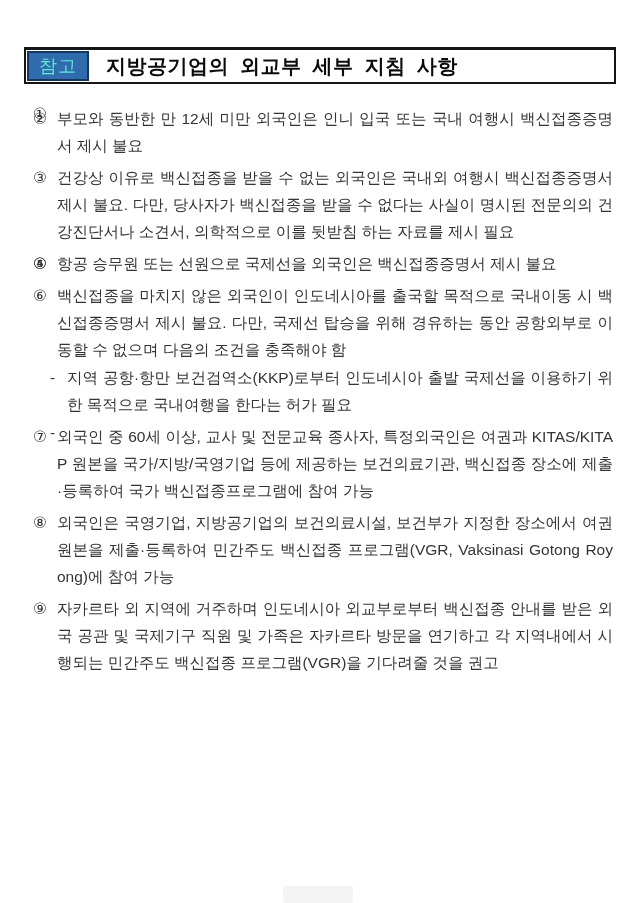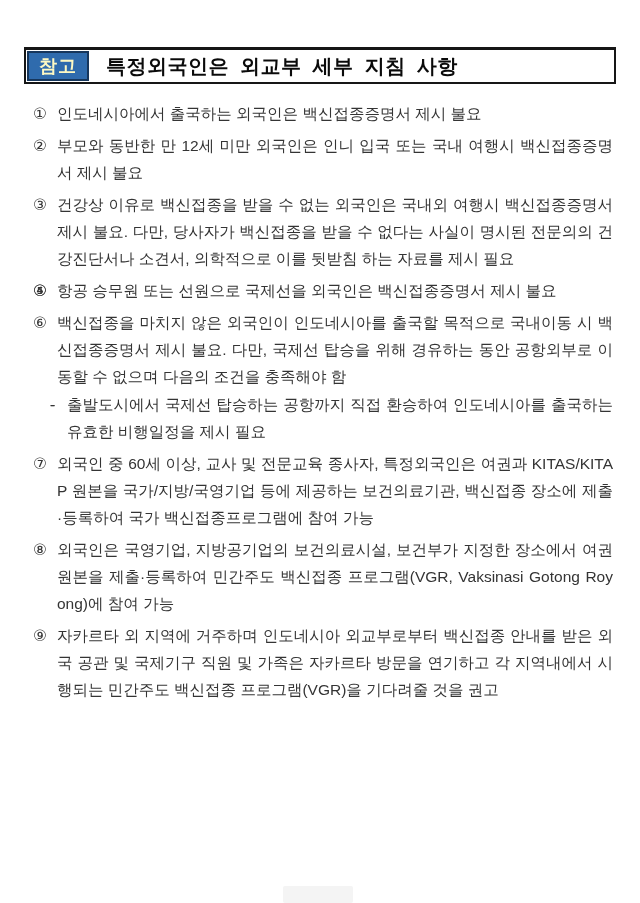--- a/index.html
+++ b/index.html
@@ -19,22 +19,22 @@
     border:2px solid #161616; border-top-width:3px;
     background:#ffffff;
     display:flex; align-items:center;
   }
   .badge {
     box-sizing:border-box;
     margin-left:1px;
     width:62px; height:30px;
     background:#2f6bad;
     border:2px solid #16365c;
-    color:#fef9c3;
-    font-weight:bold; font-size:18px; letter-spacing:1px;
+    color:#5eead4;
+    font-weight:normal; font-size:18px; letter-spacing:1px;
     display:flex; align-items:center; justify-content:center;
   }
   .title {
     margin-left:17px;
     font-size:20px; font-weight:bold; color:#0a0a0a;
     letter-spacing:0.5px; word-spacing:5px;
     white-space:nowrap;
   }
 
   
@@ -70,28 +70,27 @@
     background:#f4f4f4; border-radius:2px;
   }
 </style>
 </head>
 <body>
 
 <div class="page">
 
   <div class="titlebar">
     <div class="badge">참고</div>
-    <div class="title">특정외국인은 외교부 세부 지침 사항</div>
+    <div class="title">지방공기업의 외교부 세부 지침 사항</div>
   </div>
 
   <div class="content">
 
     <div class="item">
       <span class="num">①</span>
-      <span>인도네시아에서 출국하는 외국인은 백신접종증명서 제시 불요</span>
     </div>
 
     <div class="item">
       <span class="num">②</span>
       <span>부모와 동반한 만 12세 미만 외국인은 인니 입국 또는 국내 여행시 백신접종증명서 제시 불요</span>
     </div>
 
     <div class="item">
       <span class="num">③</span>
       <span>건강상 이유로 백신접종을 받을 수 없는 외국인은 국내외 여행시 백신접종증명서 제시 불요. 다만, 당사자가 백신접종을 받을 수 없다는 사실이 명시된 전문의의 건강진단서나 소견서, 의학적으로 이를 뒷받침 하는 자료를 제시 필요</span>
@@ -106,24 +105,24 @@
       <span>항공 승무원 또는 선원으로 국제선을 외국인은 백신접종증명서 제시 불요</span>
     </div>
 
     <div class="item">
       <span class="num">⑥</span>
       <span>백신접종을 마치지 않은 외국인이 인도네시아를 출국할 목적으로 국내이동 시 백신접종증명서 제시 불요. 다만, 국제선 탑승을 위해 경유하는 동안 공항외부로 이동할 수 없으며 다음의 조건을 충족해야 함</span>
     </div>
     <div class="subitems">
       <div class="sub">
         <span class="dash">-</span>
+        <span>지역 공항·항만 보건검역소(KKP)로부터 인도네시아 출발 국제선을 이용하기 위한 목적으로 국내여행을 한다는 허가 필요</span>
       </div>
       <div class="sub">
         <span class="dash">-</span>
-        <span>출발도시에서 국제선 탑승하는 공항까지 직접 환승하여 인도네시아를 출국하는 유효한 비행일정을 제시 필요</span>
       </div>
     </div>
 
     <div class="item">
       <span class="num">⑦</span>
       <span>외국인 중 60세 이상, 교사 및 전문교육 종사자, 특정외국인은 여권과 KITAS/KITAP 원본을 국가/지방/국영기업 등에 제공하는 보건의료기관, 백신접종 장소에 제출·등록하여 국가 백신접종프로그램에 참여 가능</span>
     </div>
 
     <div class="item">
       <span class="num">⑧</span>

